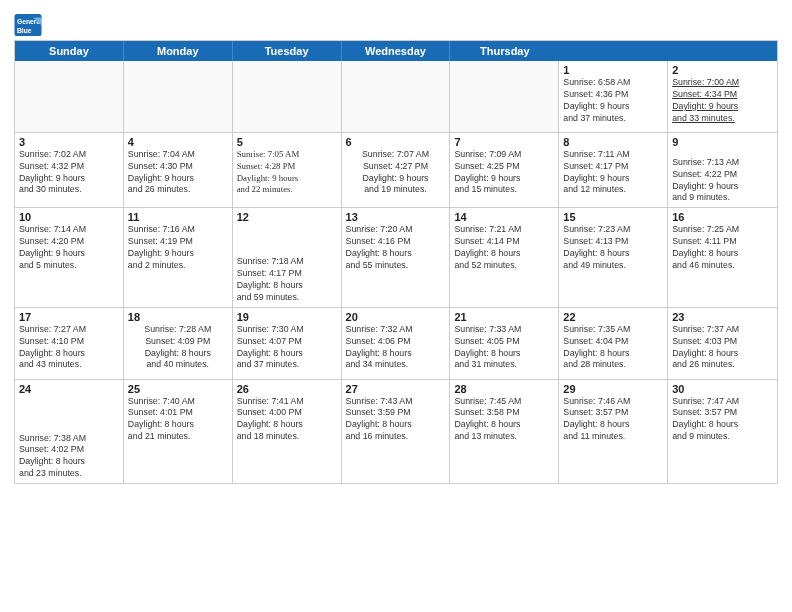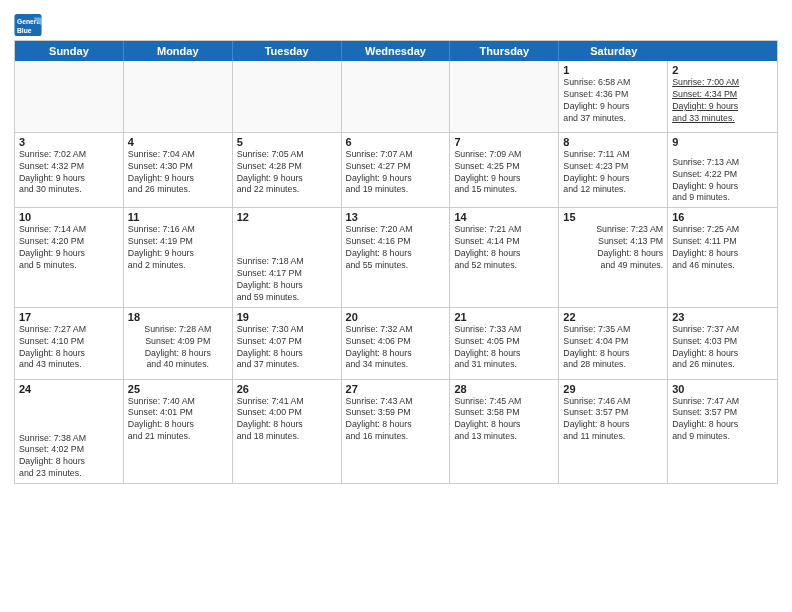--- a/index.html
+++ b/index.html
@@ -119,21 +119,20 @@
     </div>
   </div>
 
   <div class="calendar">
     <div class="cal-header">
     <div class="cal-header-cell">Sunday</div>
         <div class="cal-header-cell">Monday</div>
         <div class="cal-header-cell">Tuesday</div>
         <div class="cal-header-cell">Wednesday</div>
         <div class="cal-header-cell">Thursday</div>
-        <div class="cal-header-cell">Saturday</div>
       </div>
     <div class="cal-body">
     <div class="cal-row">
           <div class="cal-cell empty"></div>
           <div class="cal-cell empty"></div>
           <div class="cal-cell empty"></div>
           <div class="cal-cell empty"></div>
           <div class="cal-cell empty"></div>
           <div class="cal-cell">
             <div class="day-num">1</div>
@@ -160,43 +159,43 @@
           </div>
           <div class="cal-cell">
             <div class="day-num">4</div>
             <div class="day-info" style="white-space: pre-line;">Sunrise: 7:04 AM
 Sunset: 4:30 PM
 Daylight: 9 hours
 and 26 minutes.</div>
           </div>
           <div class="cal-cell">
             <div class="day-num">5</div>
-            <div class="day-info" style="white-space: pre-line;">Sunrise: 7:05 AM
+            <div class="day-info" style="white-space: pre-line; font-family: Liberation Serif, serif;">Sunrise: 7:05 AM
 Sunset: 4:28 PM
 Daylight: 9 hours
 and 22 minutes.</div>
           </div>
           <div class="cal-cell">
             <div class="day-num">6</div>
-            <div class="day-info" style="white-space: pre-line;">Sunrise: 7:07 AM
+            <div class="day-info" style="white-space: pre-line; text-align: center;">Sunrise: 7:07 AM
 Sunset: 4:27 PM
 Daylight: 9 hours
 and 19 minutes.</div>
           </div>
           <div class="cal-cell">
             <div class="day-num">7</div>
             <div class="day-info" style="white-space: pre-line;">Sunrise: 7:09 AM
 Sunset: 4:25 PM
 Daylight: 9 hours
 and 15 minutes.</div>
           </div>
           <div class="cal-cell">
             <div class="day-num">8</div>
             <div class="day-info" style="white-space: pre-line;">Sunrise: 7:11 AM
-Sunset: 4:23 PM
+Sunset: 4:17 PM
 Daylight: 9 hours
 and 12 minutes.</div>
           </div>
           <div class="cal-cell">
             <div class="day-num">9</div>
             <div class="day-info" style="white-space: pre-line; margin-top: 9px;">Sunrise: 7:13 AM
 Sunset: 4:22 PM
 Daylight: 9 hours
 and 9 minutes.</div>
           </div>
@@ -232,21 +231,21 @@
           </div>
           <div class="cal-cell">
             <div class="day-num">14</div>
             <div class="day-info" style="white-space: pre-line;">Sunrise: 7:21 AM
 Sunset: 4:14 PM
 Daylight: 8 hours
 and 52 minutes.</div>
           </div>
           <div class="cal-cell">
             <div class="day-num">15</div>
-            <div class="day-info" style="white-space: pre-line; text-align: right;">Sunrise: 7:23 AM
+            <div class="day-info" style="white-space: pre-line;">Sunrise: 7:23 AM
 Sunset: 4:13 PM
 Daylight: 8 hours
 and 49 minutes.</div>
           </div>
           <div class="cal-cell">
             <div class="day-num">16</div>
             <div class="day-info" style="white-space: pre-line;">Sunrise: 7:25 AM
 Sunset: 4:11 PM
 Daylight: 8 hours
 and 46 minutes.</div>

